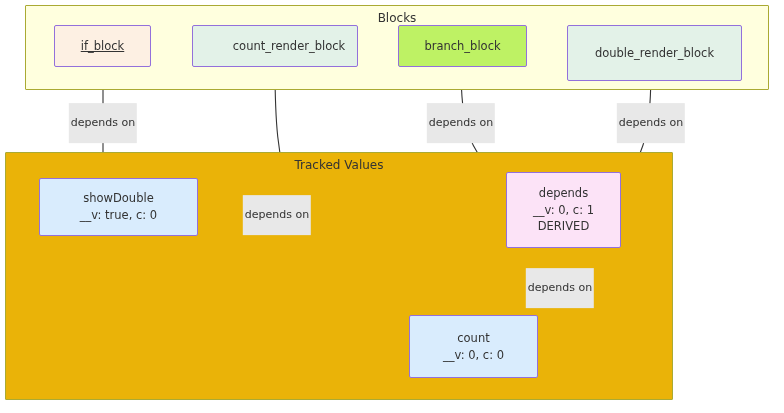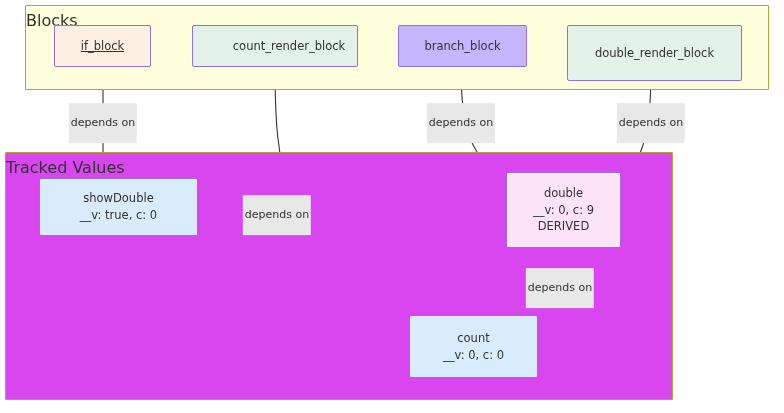--- a/index.html
+++ b/index.html
@@ -27,21 +27,22 @@
     box-sizing: border-box;
     background: #ffffde;
     border: 1px solid #aaaa33;
     border-radius: 1px;
   }
   .cluster-label {
     position: absolute;
     top: 5px;
     left: 0;
     width: 100%;
-    font-size: 16px;
+    text-align: center;
+    font-size: 12px;
     color: #333333;
     white-space: nowrap;
   }
   .node {
     position: absolute;
     box-sizing: border-box;
     border: 1px solid #9370db;
     border-radius: 2px;
     display: flex;
     flex-direction: column;
@@ -97,44 +98,44 @@
       <g>
         <path class="edge-path" d="M 561,248 C 561,275 545,300 521,313"></path>
         <path class="arrow-head" d="M 514,318 L 524,313 L 518,308 Z"></path>
       </g>
     </svg>
 
   <div id="cluster-layer">
       <div class="cluster" style="left: 25px; top: 5px; width: 744px; height: 85px; background: rgb(255, 255, 222); border-color: rgb(170, 170, 51);">
         <div class="cluster-label">Blocks</div>
       </div>
-      <div class="cluster" style="left: 5px; top: 152px; width: 668px; height: 248px; background: #d946ef; border-color: rgb(170, 170, 51);">
+      <div class="cluster" style="left: 5px; top: 152px; width: 668px; height: 248px; background: #eab308; border-color: rgb(170, 170, 51);">
         <div class="cluster-label">Tracked Values</div>
       </div>
     </div>
   <div id="node-layer">
       <div class="node" style="left: 54px; top: 25px; width: 97px; height: 42px; background: rgb(253, 240, 227); border-color: rgb(147, 112, 219); text-decoration: underline;">
         <span class="line">if_block</span>
       </div>
       <div class="node" style="left: 192px; top: 25px; width: 166px; height: 42px; background: rgb(227, 242, 232); border-color: rgb(147, 112, 219); padding-left: 28px;">
         <span class="line">count_render_block</span>
       </div>
-      <div class="node" style="left: 398px; top: 25px; width: 129px; height: 42px; background: #c4b5fd; border-color: rgb(147, 112, 219);">
+      <div class="node" style="left: 398px; top: 25px; width: 129px; height: 42px; background: #bef264; border-color: rgb(147, 112, 219);">
         <span class="line">branch_block</span>
       </div>
       <div class="node" style="left: 567px; top: 25px; width: 175px; height: 56px; background: rgb(227, 242, 232); border-color: rgb(147, 112, 219);">
         <span class="line">double_render_block</span>
       </div>
       <div class="node" style="left: 39px; top: 178px; width: 159px; height: 58px; background: rgb(217, 236, 253); border-color: rgb(147, 112, 219);">
         <span class="line">showDouble</span>
         <span class="line">__v: true, c: 0</span>
       </div>
       <div class="node" style="left: 506px; top: 172px; width: 115px; height: 76px; background: rgb(252, 227, 247); border-color: rgb(147, 112, 219);">
-        <span class="line">double</span>
-        <span class="line">__v: 0, c: 9</span>
+        <span class="line">depends</span>
+        <span class="line">__v: 0, c: 1</span>
         <span class="line">DERIVED</span>
       </div>
       <div class="node" style="left: 409px; top: 315px; width: 129px; height: 63px; background: rgb(217, 236, 253); border-color: rgb(147, 112, 219);">
         <span class="line">count</span>
         <span class="line">__v: 0, c: 0</span>
       </div>
     </div>
   <div id="label-layer">
       <div class="edge-label" style="left: 103px; top: 123px;">depends on</div>
       <div class="edge-label" style="left: 277px; top: 215px;">depends on</div>

